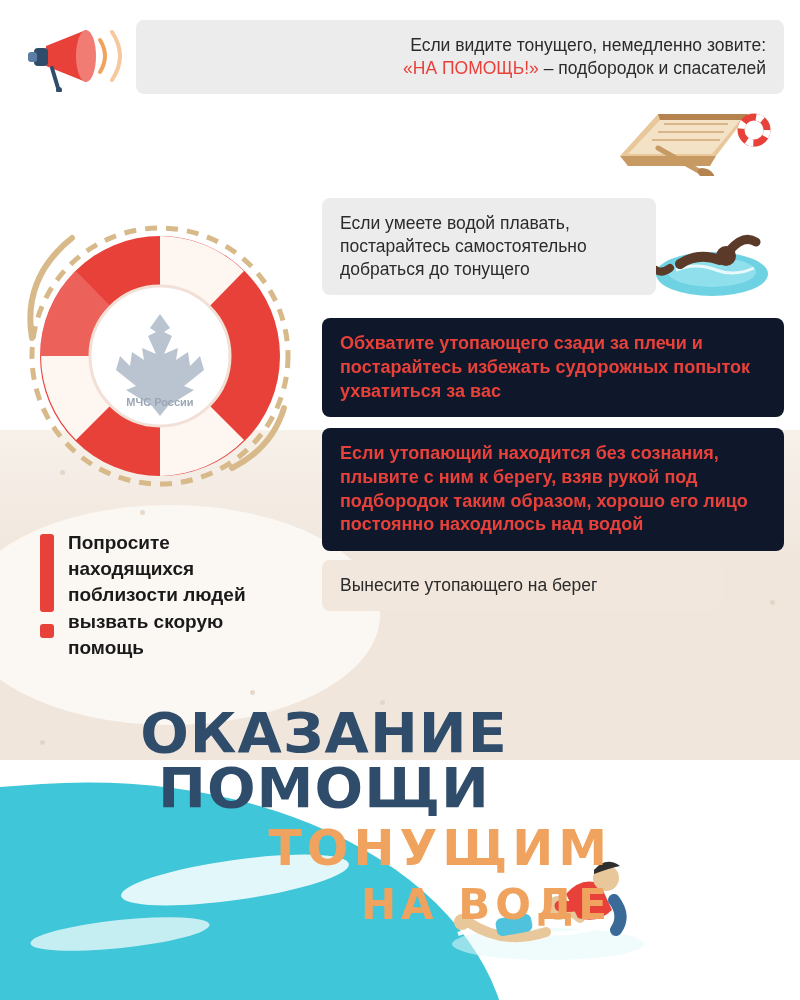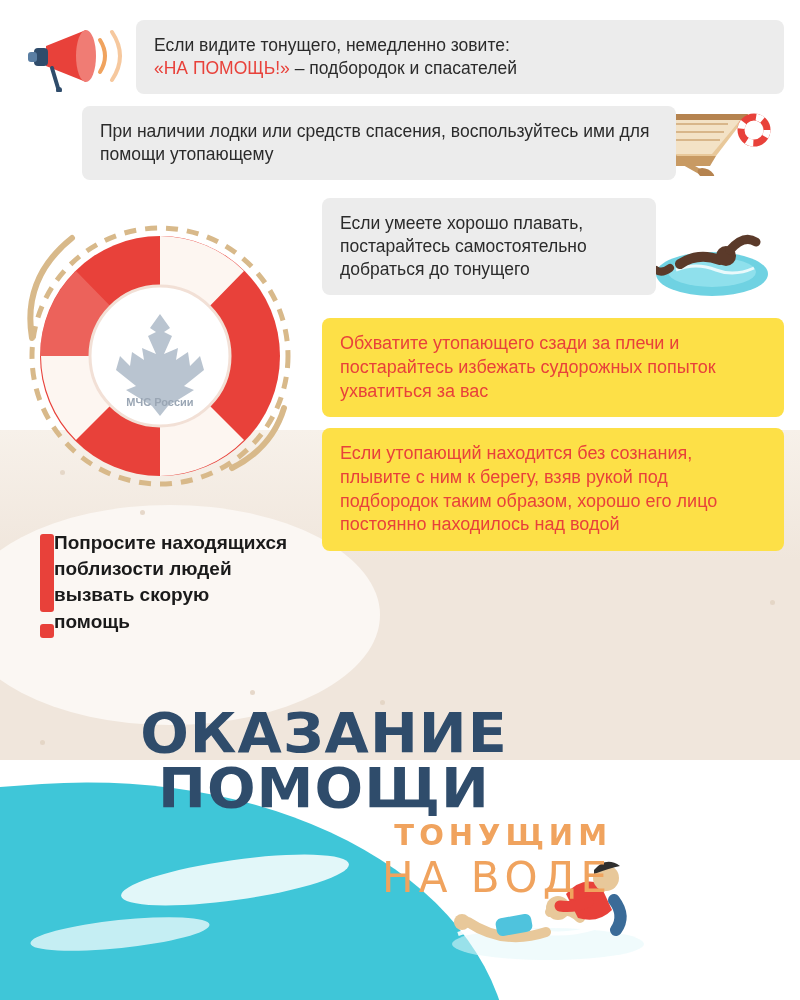--- a/index.html
+++ b/index.html
@@ -121,46 +121,48 @@
     position: absolute;
     box-sizing: border-box;
     border-radius: 8px;
     padding: 14px 18px;
     line-height: 1.32;
     font-size: 17.5px;
     color: #2b2b2b;
     background: #ececec;
   }
   .msg.pink {
-    background: #fde047;
+    background: #0f172a;
     color: #e8413a;
+    font-weight: bold;
   }
   .msg.beige {
     background: #f2e7dd;
     color: #2b2b2b;
   }
   .msg .hl {
     color: #e8413a;
   }
 
-  #msg-shout   { left: 136px; top: 20px;  width: 648px; }
+  #msg-shout   { left: 136px; top: 20px;  width: 648px; text-align: right; }
   #msg-boat    { left: 82px;  top: 106px; width: 594px; }
   #msg-swim    { left: 322px; top: 198px; width: 334px; }
   #msg-grab    { left: 322px; top: 318px; width: 462px; font-size: 18px; }
   #msg-unconsc { left: 322px; top: 428px; width: 462px; font-size: 18px; }
   #msg-shore   { left: 322px; top: 560px; width: 400px; }
   #msg-firstaid{ left: 322px; top: 618px; width: 446px; }
 
   
   #ambulance {
     position: absolute;
     left: 40px;
     top: 530px;
     width: 250px;
     display: flex;
+    gap: 14px;
     align-items: flex-start;
   }
   #ambulance .bang {
     width: 14px;
     flex: 0 0 14px;
     padding-top: 4px;
   }
   #ambulance .bang .bar {
     width: 14px;
     height: 78px;
@@ -201,32 +203,32 @@
     font-family: "DejaVu Sans", sans-serif;
     font-size: 55px;
     font-weight: bold;
     letter-spacing: 1px;
     color: #2f4c6b;
     line-height: 1;
     transform: scaleX(1.04);
   }
   #title .line2 {
     font-family: "DejaVu Sans", sans-serif;
-    font-size: 29px;
+    font-size: 49px;
     font-weight: bold;
     letter-spacing: 5px;
     color: #f0a35e;
     line-height: 1.35;
     text-align: right;
     padding-right: 36px;
   }
   #title .line3 {
     font-family: "DejaVu Sans", sans-serif;
     font-size: 42px;
-    font-weight: normal;
+    font-weight: bold;
     letter-spacing: 5px;
     color: #f0a35e;
     line-height: 1.1;
     text-align: right;
     padding-right: 36px;
   }
 </style>
 </head>
 <body>
 
@@ -310,36 +312,36 @@
       <path d="M10 120 q-10 -60 40 -100" stroke="#d8b98a" stroke-width="6" fill="none" stroke-linecap="round"></path>
       <path d="M210 250 q40 -20 52 -60" stroke="#d8b98a" stroke-width="6" fill="none" stroke-linecap="round"></path>
     </svg>
   </div>
 
   <div class="msg" id="msg-shout">
     <span>Если видите тонущего, немедленно зовите:</span><br>
     <span class="hl">«НА ПОМОЩЬ!»</span><span> – подбородок и спасателей</span>
   </div>
 
-  <div class="msg" id="msg-boat">
-    <span>При наличии лодки или средств спасения, воспользуйтесь ими для помощи утопающему</span>
-  </div>
 
   <div class="msg" id="msg-swim">
-    <span>Если умеете хорошо плавать, постарайтесь самостоятельно добраться до тонущего</span>
+    <span>Если умеете водой плавать, постарайтесь самостоятельно добраться до тонущего</span>
   </div>
 
   <div class="msg pink" id="msg-grab">
     <span>Обхватите утопающего сзади за плечи и постарайтесь избежать судорожных попыток ухватиться за вас</span>
   </div>
 
   <div class="msg pink" id="msg-unconsc">
     <span>Если утопающий находится без сознания, плывите с ним к берегу, взяв рукой под подбородок таким образом, хорошо его лицо постоянно находилось над водой</span>
   </div>
 
+  <div class="msg beige" id="msg-shore">
+    <span>Вынесите утопающего на берег</span>
+  </div>
 
 
   <div id="ambulance">
     <div class="bang">
       <div class="bar"></div>
       <div class="dot"></div>
     </div>
     <div class="atext">Попросите находящихся поблизости людей вызвать скорую помощь</div>
   </div>
 

